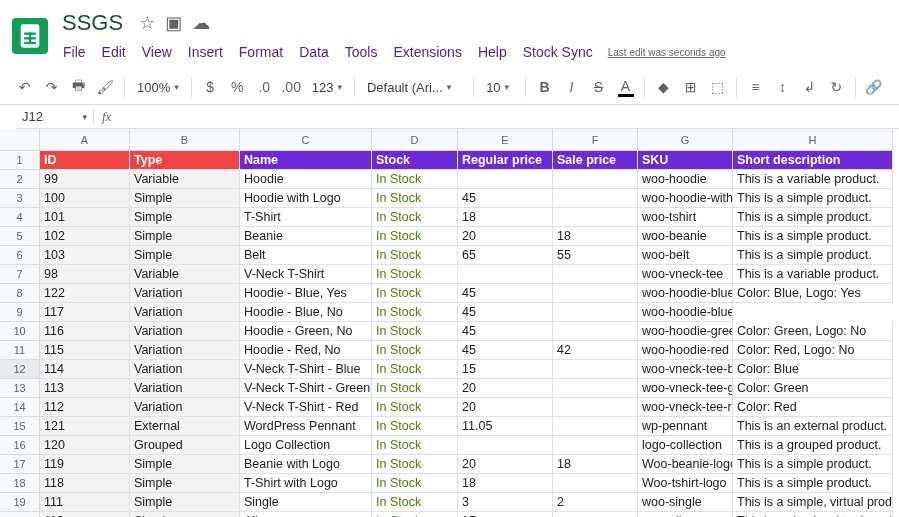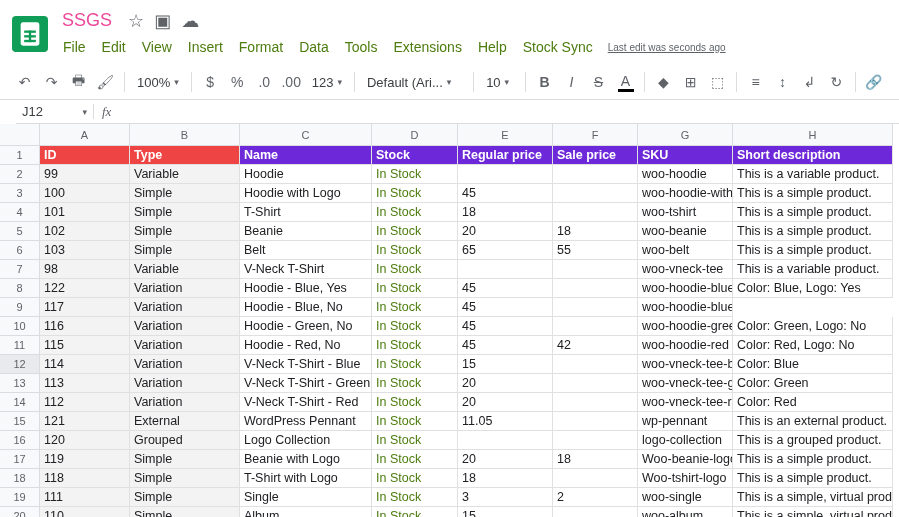--- a/index.html
+++ b/index.html
@@ -3,24 +3,24 @@
 <meta charset="utf-8">
 <style>
 * { box-sizing: border-box; margin: 0; padding: 0; }
 body { font-family: Arial, sans-serif; font-size: 13px; color: #202124; background: #fff; overflow: hidden; width: 899px; height: 517px; }
 .header { padding: 8px 12px 0; }
 .title-row { display: flex; align-items: center; gap: 8px; }
 .logo { width: 36px; height: 36px; background: #0f9d58; border-radius: 4px; display: flex; align-items: center; justify-content: center; }
 .logo svg { width: 28px; height: 28px; }
 .title-area { display: flex; flex-direction: column; }
 .doc-title-row { display: flex; align-items: center; gap: 10px; }
-.doc-title { font-size: 18px; color: #ec4899; padding: 2px 6px; }
+.doc-title { font-size: 22px; color: #14532d; padding: 2px 6px; }
 .title-icon { color: #5f6368; font-size: 18px; }
 .menu-row { display: flex; align-items: center; gap: 2px; margin-top: 2px; }
-.menu-item { padding: 4px 7px; color: #4d7c0f; font-size: 14px; border-radius: 4px; cursor: pointer; }
+.menu-item { padding: 4px 7px; color: #4c1d95; font-size: 14px; border-radius: 4px; cursor: pointer; }
 .edit-status { color: #5f6368; text-decoration: underline; margin-left: 6px; font-size: 10px; }
 .toolbar { display: flex; align-items: center; gap: 2px; padding: 4px 12px; border-bottom: 1px solid #dadce0; margin-top: 6px; }
 .tb-btn { width: 26px; height: 26px; display: flex; align-items: center; justify-content: center; color: #5f6368; border-radius: 4px; cursor: pointer; font-size: 14px; }
 .tb-sep { width: 1px; height: 20px; background: #dadce0; margin: 0 4px; }
 .tb-drop { display: flex; align-items: center; gap: 4px; padding: 0 6px; height: 26px; color: #3c4043; cursor: pointer; }
 .tb-drop::after { content: "▾"; font-size: 9px; color: #5f6368; }
 .text-color-btn { display: flex; flex-direction: column; align-items: center; justify-content: center; }
 .text-color-underline { width: 16px; height: 3px; background: #000; }
 .namebox-row { display: flex; align-items: center; border-bottom: 1px solid #dadce0; height: 24px; margin-left: 16px; }
 .namebox { width: 78px; padding: 0 6px; font-size: 13px; color: #3c4043; display: flex; align-items: center; justify-content: space-between; border-right: 1px solid #dadce0; }

